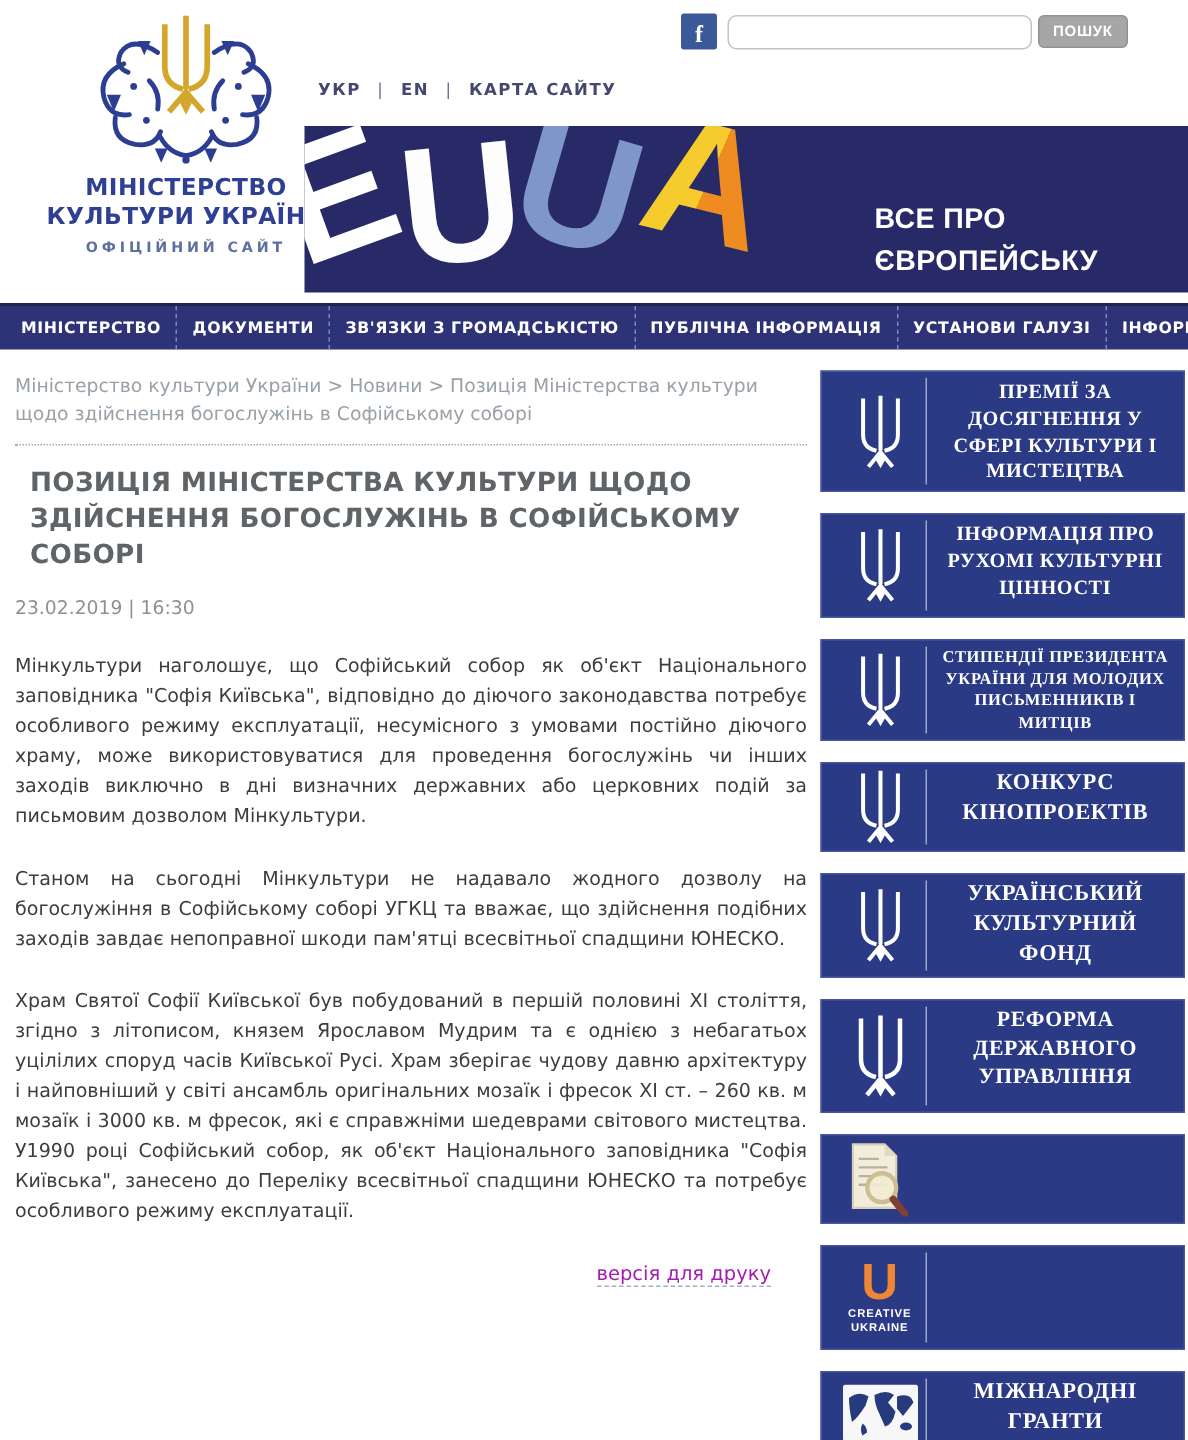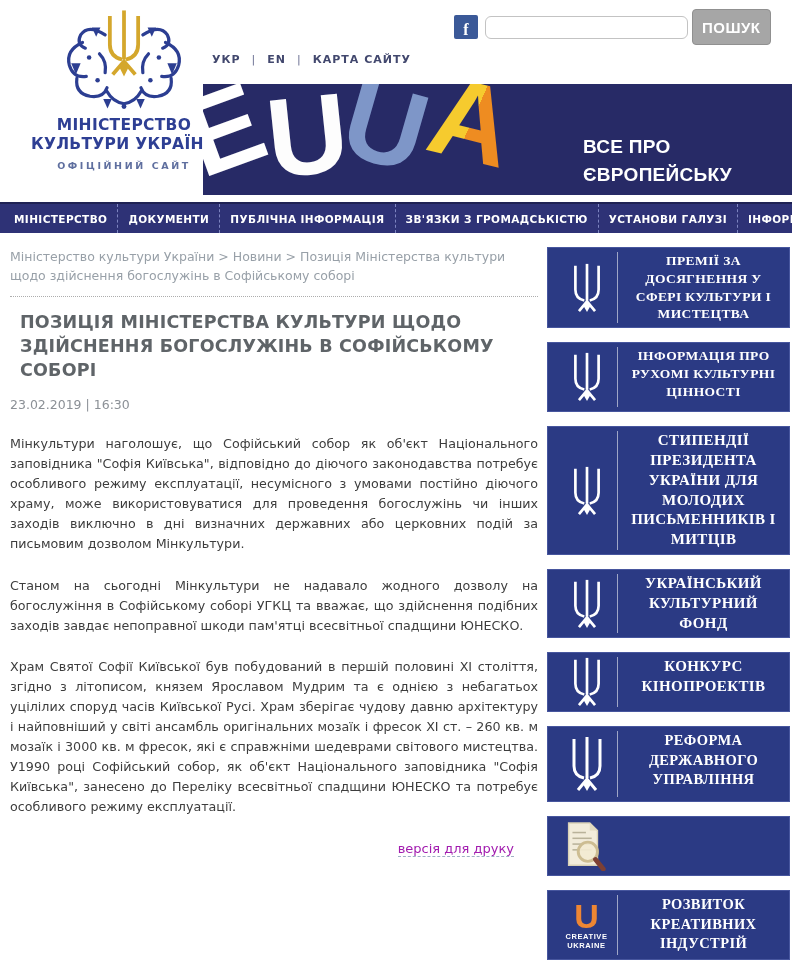--- a/index.html
+++ b/index.html
@@ -12,22 +12,22 @@
   .logo { position:absolute; left:24px; top:4px; width:200px; text-align:center; }
   .emblem { width:132px; height:110px; margin:0 auto; display:block; }
   .logo-title { font-size:15.5px; font-weight:bold; color:#2e3f94; line-height:1.2; letter-spacing:.3px; margin-top:2px; }
   .logo-sub { font-size:9.5px; font-weight:bold; color:#5f6f9f; letter-spacing:2.6px; margin-top:7px; }
 
   .topbar { position:absolute; left:454px; top:9px; display:flex; align-items:center; }
   .fb { width:24px; height:24px; background:#3b5998; border-radius:2px; color:#fff;
         font-weight:bold; font-size:16px; display:flex; align-items:flex-end; justify-content:center;
         font-family:"Liberation Serif",serif; line-height:1.2; cursor:pointer; }
   .search-input { margin-left:7px; width:203px; height:23px; border:1px solid #c3c3c3; border-radius:6px; outline:none; padding:0 8px; font-size:12px; }
-  .search-btn { margin-left:4px; height:36px; padding:0 9px; background:#a6a6a6; border:1px solid #909090;
-                border-radius:4px; color:#fff; font-size:15px; font-weight:bold; letter-spacing:.5px; cursor:pointer; }
+  .search-btn { margin-left:4px; height:22px; padding:0 9px; background:#a6a6a6; border:1px solid #909090;
+                border-radius:4px; color:#fff; font-size:10px; font-weight:bold; letter-spacing:.5px; cursor:pointer; }
 
   .langs { position:absolute; left:212px; top:53px; font-size:11px; font-weight:bold; color:#42486e; letter-spacing:1px; display:flex; align-items:center; }
   .langs a { color:#42486e; text-decoration:none; cursor:pointer; }
   .langs .sep { margin:0 11px; color:#6a6f92; font-weight:normal; }
 
   .eu-banner { position:absolute; left:203px; top:84px; width:589px; height:111px; background:#272a66; overflow:hidden; }
   .eu-logo { position:absolute; left:0; top:0; width:375px; height:111px; overflow:hidden; }
   .eu-logo span { position:absolute; font-family:"Liberation Sans",sans-serif; font-weight:bold; font-size:112px; line-height:1; }
   .l-e  { left:-16px; top:-10px; color:#fff; transform:rotate(-20deg); }
   .l-u1 { left:64px;  top:-4px;  color:#fdfdfd; transform:rotate(-6deg); }
@@ -143,22 +143,22 @@
         <div class="eu-line">ВСЕ ПРО ЄВРОПЕЙСЬКУ</div>
         <div class="eu-line">ІНТЕГРАЦІЮ НА ПОРТАЛІ</div>
 
       </div>
     </div>
   </div>
 
   <div class="navbar">
     <a class="nav-item">МІНІСТЕРСТВО</a>
     <a class="nav-item">ДОКУМЕНТИ</a>
+    <a class="nav-item">ЗВ'ЯЗКИ З ГРОМАДСЬКІСТЮ</a>
     <a class="nav-item">ПУБЛІЧНА ІНФОРМАЦІЯ</a>
-    <a class="nav-item">ЗВ'ЯЗКИ З ГРОМАДСЬКІСТЮ</a>
     <a class="nav-item">УСТАНОВИ ГАЛУЗІ</a>
     <a class="nav-item">ІНФОРМАЦІЯ</a>
 
   </div>
 
   <div class="main">
 
     <div class="content">
       <div class="breadcrumb">Міністерство культури України &gt; Новини &gt; Позиція Міністерства культури щодо здійснення богослужінь в Софійському соборі</div>
       <div class="divider"></div>
@@ -209,51 +209,51 @@
           <svg width="36" height="50" viewBox="0 0 40 56">
               <g stroke="#fff" stroke-width="3" fill="none">
                 <path d="M7 3 V30 Q7 40 17 42"></path>
                 <path d="M33 3 V30 Q33 40 23 42"></path>
                 <path d="M20 1 V42"></path>
                 <path d="M11 54 L20 43 L29 54"></path>
               </g>
               <path d="M20 42 L16 48 L20 55 L24 48 Z" fill="#fff"></path>
             </svg>
         </span>
-        <span class="sb-label" style="font-size:15px">СТИПЕНДІЇ ПРЕЗИДЕНТА УКРАЇНИ ДЛЯ МОЛОДИХ ПИСЬМЕННИКІВ І МИТЦІВ</span>
+        <span class="sb-label" style="font-size:11px">СТИПЕНДІЇ ПРЕЗИДЕНТА УКРАЇНИ ДЛЯ МОЛОДИХ ПИСЬМЕННИКІВ І МИТЦІВ</span>
+      </a>
+
+      <a class="sb-item" style="min-height:60px">
+        <span class="sb-icon">
+          <svg width="36" height="50" viewBox="0 0 40 56">
+              <g stroke="#fff" stroke-width="3" fill="none">
+                <path d="M7 3 V30 Q7 40 17 42"></path>
+                <path d="M33 3 V30 Q33 40 23 42"></path>
+                <path d="M20 1 V42"></path>
+                <path d="M11 54 L20 43 L29 54"></path>
+              </g>
+              <path d="M20 42 L16 48 L20 55 L24 48 Z" fill="#fff"></path>
+            </svg>
+        </span>
+        <span class="sb-label" style="font-size:15px">КОНКУРС КІНОПРОЕКТІВ</span>
       </a>
 
       <a class="sb-item" style="min-height:62px">
         <span class="sb-icon">
           <svg width="36" height="50" viewBox="0 0 40 56">
               <g stroke="#fff" stroke-width="3" fill="none">
                 <path d="M7 3 V30 Q7 40 17 42"></path>
                 <path d="M33 3 V30 Q33 40 23 42"></path>
                 <path d="M20 1 V42"></path>
                 <path d="M11 54 L20 43 L29 54"></path>
               </g>
               <path d="M20 42 L16 48 L20 55 L24 48 Z" fill="#fff"></path>
             </svg>
         </span>
         <span class="sb-label" style="font-size:15px">УКРАЇНСЬКИЙ КУЛЬТУРНИЙ ФОНД</span>
-      </a>
-
-      <a class="sb-item" style="min-height:60px">
-        <span class="sb-icon">
-          <svg width="36" height="50" viewBox="0 0 40 56">
-              <g stroke="#fff" stroke-width="3" fill="none">
-                <path d="M7 3 V30 Q7 40 17 42"></path>
-                <path d="M33 3 V30 Q33 40 23 42"></path>
-                <path d="M20 1 V42"></path>
-                <path d="M11 54 L20 43 L29 54"></path>
-              </g>
-              <path d="M20 42 L16 48 L20 55 L24 48 Z" fill="#fff"></path>
-            </svg>
-        </span>
-        <span class="sb-label" style="font-size:15px">КОНКУРС КІНОПРОЕКТІВ</span>
       </a>
 
       <a class="sb-item" style="min-height:76px">
         <span class="sb-icon">
           <svg width="40" height="56" viewBox="0 0 40 56">
               <g stroke="#fff" stroke-width="3" fill="none">
                 <path d="M7 3 V30 Q7 40 17 42"></path>
                 <path d="M33 3 V30 Q33 40 23 42"></path>
                 <path d="M20 1 V42"></path>
                 <path d="M11 54 L20 43 L29 54"></path>
@@ -285,21 +285,20 @@
       <a class="sb-item" style="min-height:70px">
         <span class="sb-icon">
           <span class="cu-box">
             <span class="cu-u">U</span>
             <span class="cu-text">
               <span>CREATIVE</span><br>
               <span>UKRAINE</span>
             </span>
           </span>
         </span>
-        <span class="sb-label" style="font-size:14.5px">РОЗВИТОК КРЕАТИВНИХ ІНДУСТРІЙ</span>
       </a>
 
       <a class="sb-item" style="min-height:56px">
         <span class="sb-icon">
           <svg width="50" height="38" viewBox="0 0 50 38">
             <rect width="50" height="38" rx="2" fill="#f7f7f7"></rect>
             <path d="M4 9 q7 -5 13 -1 l-2 6 q-5 8 -9 11 q-2 -9 -2 -16 z" fill="#263a7e"></path>
             <path d="M13 26 q3 2 3 6 l-3 2 q-2 -4 0 -8 z" fill="#263a7e"></path>
             <path d="M21 7 q8 -4 13 0 l-4 5 l5 6 q-2 9 -7 10 l-4 -9 q-3 -6 -3 -12 z" fill="#263a7e"></path>
             <path d="M36 8 q9 -3 11 4 l-7 9 l-4 -5 z" fill="#263a7e"></path>

